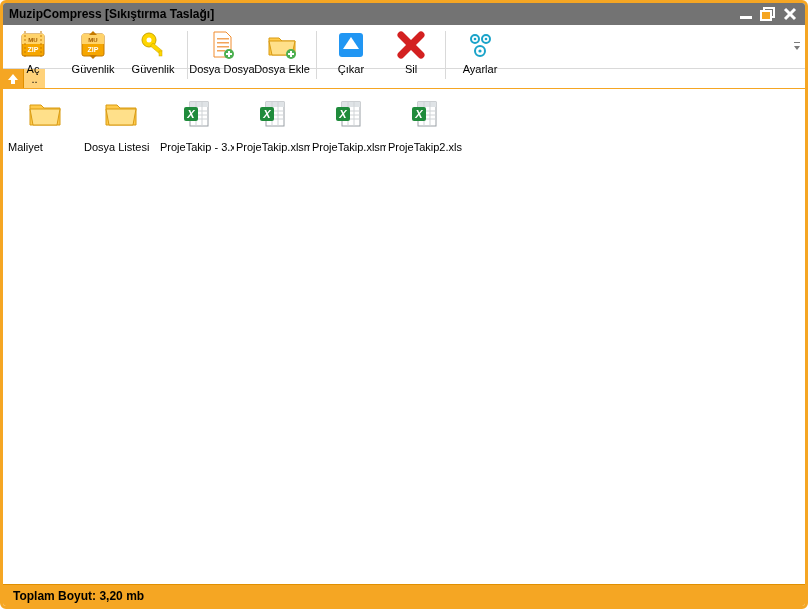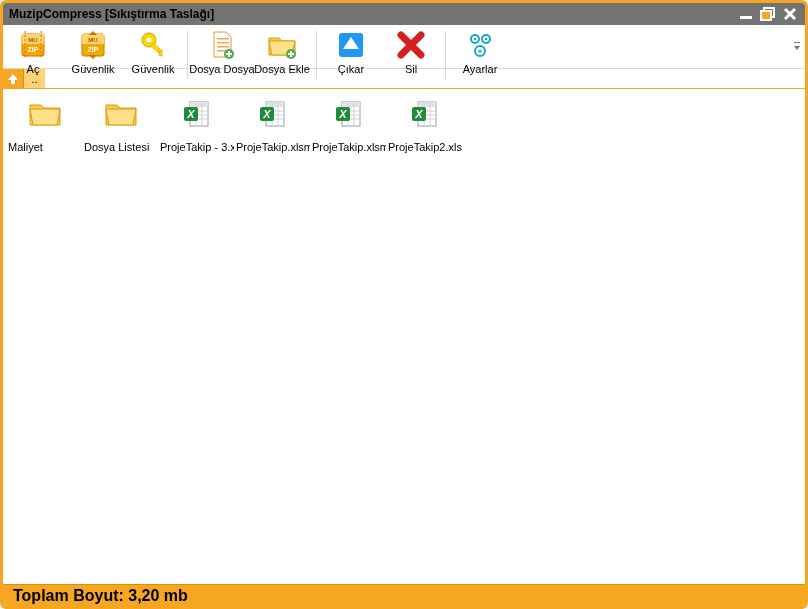--- a/index.html
+++ b/index.html
@@ -106,21 +106,21 @@
     overflow: hidden;
     text-overflow: clip;
   }
 
   
   .statusbar {
     height: 22px;
     background: #f5a623;
     display: flex; align-items: center;
     padding: 0 10px;
-    font-size: 16px;
+    font-size: 12px;
     font-weight: 600;
     color: #000;
     border-top: 1px solid #e08f00;
   }
 </style>
 </head>
 <body>
 
 <div class="window">
 

